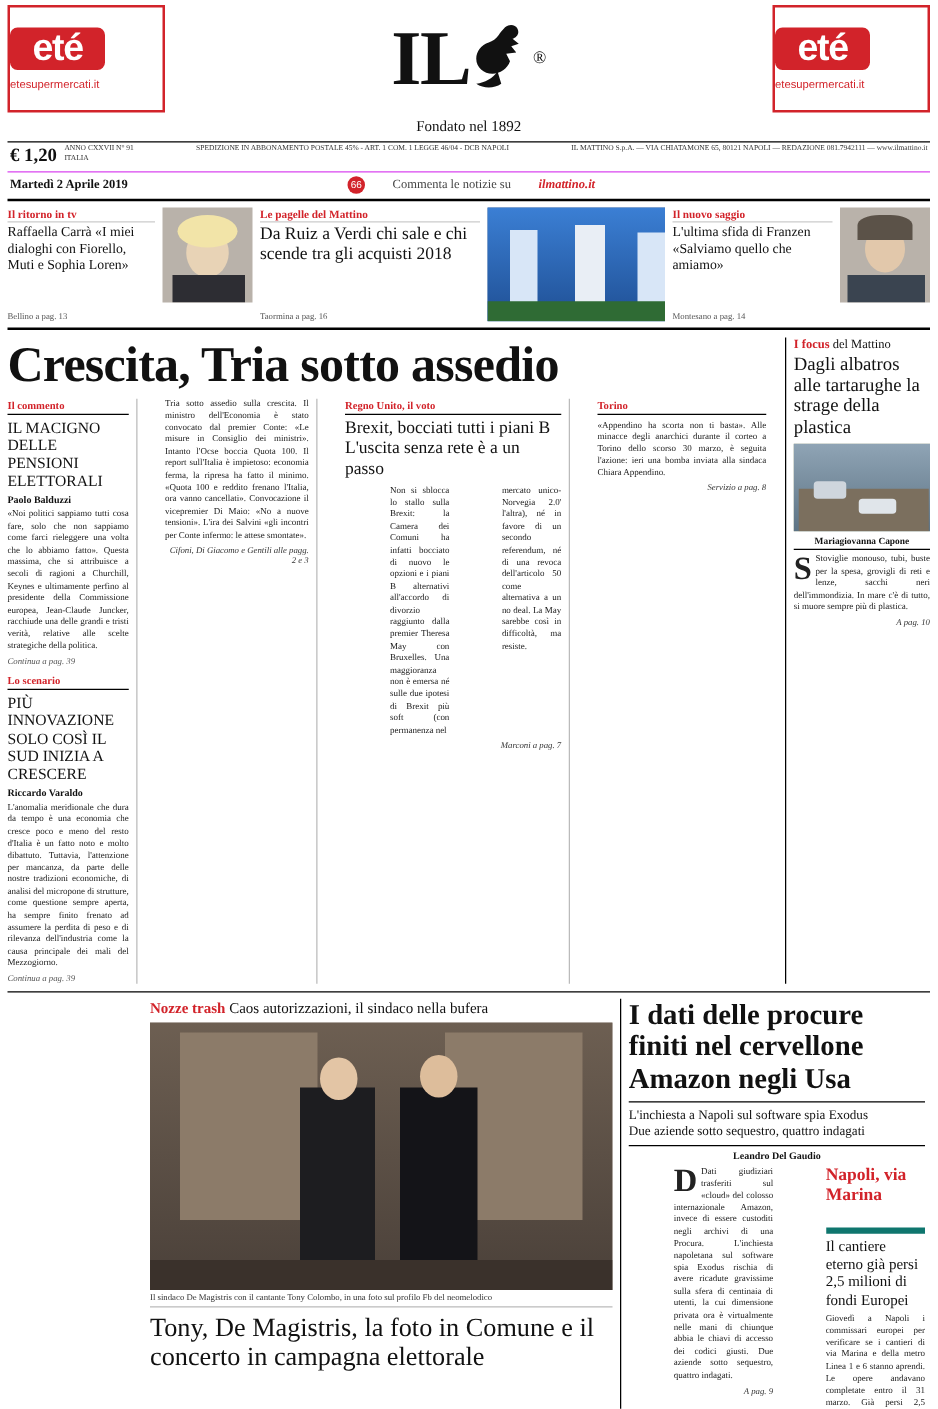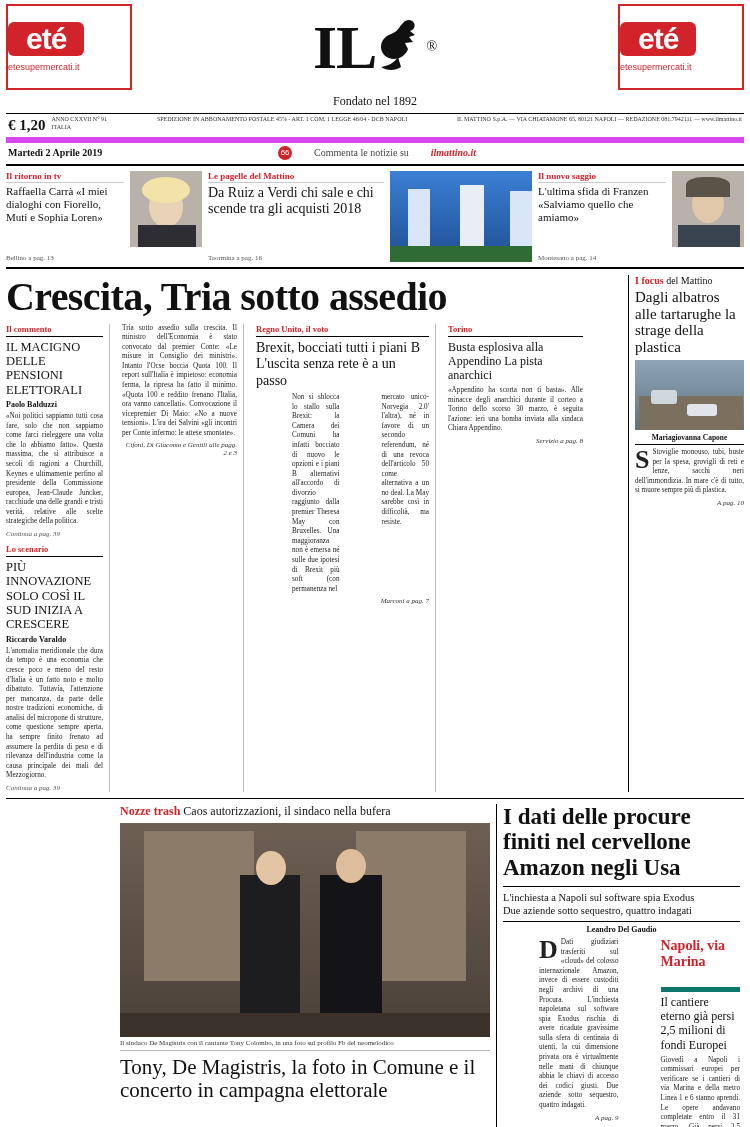--- a/index.html
+++ b/index.html
@@ -30,21 +30,21 @@
     font-family:"Liberation Serif", serif; font-weight:bold; font-size:62px;
     letter-spacing:-1px; line-height:1; white-space:nowrap;
   }
   .rooster { width:46px; height:60px; position:relative; margin-right:4px; }
   .rooster svg { width:46px; height:60px; }
   .reg-mark { font-size:14px; vertical-align:super; }
 
   .subline { text-align:center; font-size:12px; margin-top:4px; }
   .meta-row {
     display:flex; align-items:flex-start; justify-content:space-between;
-    border-top:1px solid #000; border-bottom:6px solid #d946ef;
+    border-top:1px solid #000; border-bottom:1px solid #d946ef;
     margin-top:4px; padding:2px 2px; font-size:7px; line-height:1.25;
   }
   .price { font-family:"Liberation Serif", serif; font-size:15px; font-weight:bold; }
   .meta-left { display:flex; gap:6px; align-items:flex-start; }
   .meta-tiny { font-size:6px; color:#333; max-width:360px; }
   .meta-right { font-size:6px; color:#333; text-align:right; max-width:300px; }
 
   .dateline-row {
     display:flex; align-items:center; justify-content:space-between;
     border-bottom:2px solid #000; padding:3px 2px 4px; font-size:10px;
@@ -78,21 +78,21 @@
   .main { display:flex; gap:6px; margin-top:6px; }
   .left-main { flex:1; }
   .right-rail { width:116px; border-left:1px solid #000; padding-left:6px; }
 
   .headline {
     font-size:40px; font-weight:bold; line-height:1.02; letter-spacing:-0.6px; margin:2px 0 6px;
   }
   .subhead { font-size:11.5px; line-height:1.3; border-bottom:1px solid #000; padding-bottom:5px; }
   .subhead .arrow { color:#000; }
 
-  .cols3 { display:flex; gap:12px; margin-top:5px; }
+  .cols3 { display:flex; gap:22px; margin-top:5px; }
   .colA { width:104px; border-right:1px solid #bbb; padding-right:6px; }
   .colB { width:122px; border-right:1px solid #bbb; padding-right:6px; }
   .colC { width:180px; border-right:1px solid #bbb; padding-right:6px; }
   .colD { width:135px; }
 
   .sec-kicker { font-size:8.5px; color:#d2232a; font-weight:bold; border-bottom:1px solid #000; padding-bottom:2px; margin-bottom:3px; }
   .sec-title { font-family:"Liberation Serif", serif; font-size:12.5px; line-height:1.15; font-weight:normal; }
   .sec-title.caps { text-transform:uppercase; }
   .byline { font-size:8px; font-weight:bold; margin:3px 0 3px; }
   .body-txt { font-size:7.2px; line-height:1.33; text-align:justify; color:#222; }
@@ -244,21 +244,20 @@
           <div class="hed-md">Brexit, bocciati tutti i piani B L'uscita senza rete è a un passo</div>
           <div class="two-col">
             <div class="c body-txt">Non si sblocca lo stallo sulla Brexit: la Camera dei Comuni ha infatti bocciato di nuovo le opzioni e i piani B alternativi all'accordo di divorzio raggiunto dalla premier Theresa May con Bruxelles. Una maggioranza non è emersa né sulle due ipotesi di Brexit più soft (con permanenza nel</div>
             <div class="c body-txt">mercato unico-Norvegia 2.0' l'altra), né in favore di un secondo referendum, né di una revoca dell'articolo 50 come alternativa a un no deal. La May sarebbe così in difficoltà, ma resiste.</div>
           </div>
           <div class="sig">Marconi a pag. 7</div>
         </div>
 
         <div class="colD">
           <div class="sec-kicker">Torino</div>
-          <div class="hed-sm">Busta esplosiva alla Appendino La pista anarchici</div>
           <div class="body-txt" style="margin-top:4px">«Appendino ha scorta non ti basta». Alle minacce degli anarchici durante il corteo a Torino dello scorso 30 marzo, è seguita l'azione: ieri una bomba inviata alla sindaca Chiara Appendino.</div>
           <div class="sig">Servizio a pag. 8</div>
         </div>
       </div>
     </div>
 
     <div class="right-rail">
       <div class="focus-kicker">
         <b>I focus</b>
         <span>del Mattino</span>

